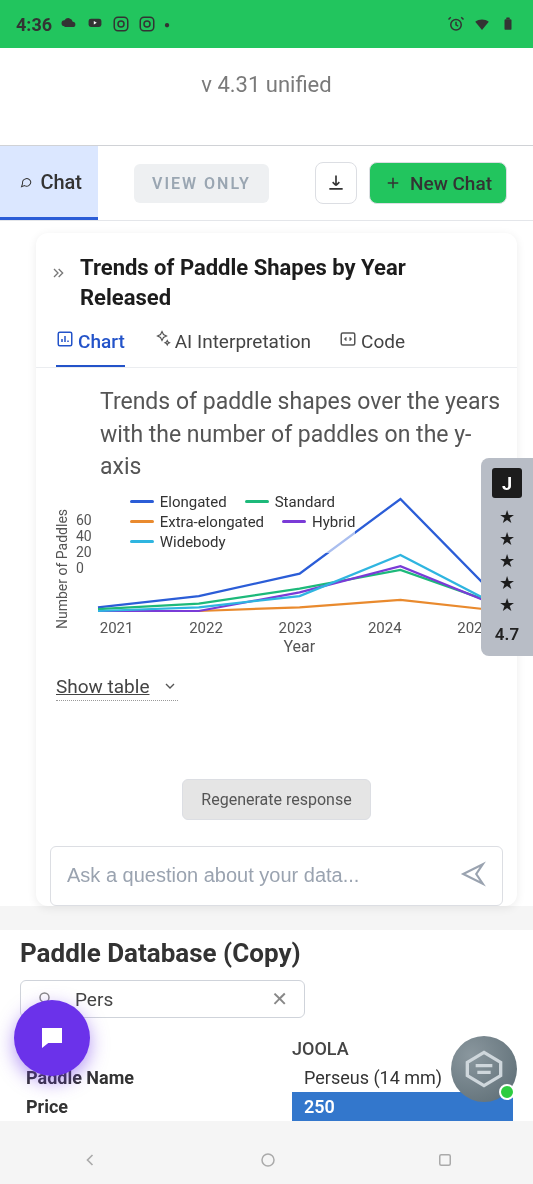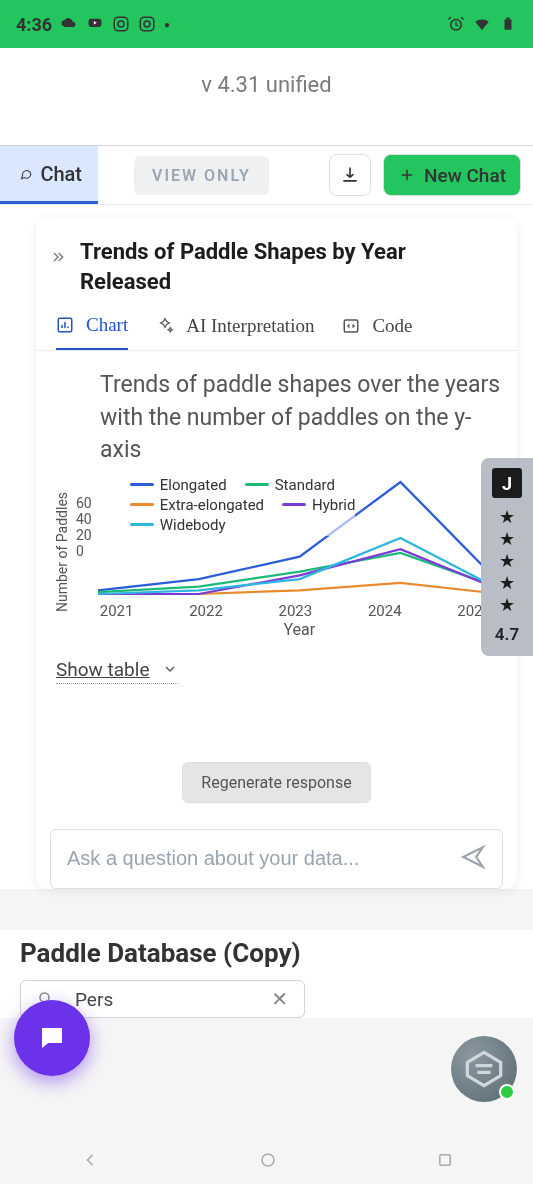--- a/index.html
+++ b/index.html
@@ -36,22 +36,22 @@
     padding: 24px 0 48px;
   }
 
   .tabs-row {
     display: flex;
     align-items: center;
     gap: 12px;
     border-top: 1px solid #d0d2d6;
     border-bottom: 1px solid #e4e6ea;
     background: #fff;
-    height: 60px;
-    padding: 0 12px 0 0;
+    height: 76px;
+    padding: 0 26px 0 0;
   }
   .tab-chat {
     display: flex;
     align-items: center;
     gap: 8px;
     background: #dbe7ff;
     border-bottom: 3px solid #2b5dd7;
     height: 100%;
     padding: 0 16px 0 20px;
     font-size: 20px;
@@ -110,21 +110,21 @@
   .collapse { color: #888; flex-shrink: 0; padding-top: 12px; }
   .card-title { font-size: 22px; font-weight: 700; line-height: 1.35; color: #1c1c1c; }
 
   .subtabs {
     display: flex;
     gap: 28px;
     padding: 10px 20px 0 20px;
     border-bottom: 1px solid #ebedf0;
     font-size: 19px;
   }
-  .subtab { display: flex; align-items: center; gap: 12px; padding-bottom: 12px; color: #444; font-family: Liberation Serif, serif; }
+  .subtab { display: flex; gap: 4px; padding-bottom: 12px; color: #444; }
   .subtab.active { color: #2353c9; border-bottom: 2px solid #2353c9; font-weight: 500; }
   .subtab .ic { width: 18px; height: 18px; }
 
   .chart-block { padding: 18px 16px 12px 16px; }
   .chart-desc { font-size: 23px; color: #555; line-height: 1.4; margin-left: 48px; margin-bottom: 16px; }
   .chart-area { display: flex; height: 140px; }
   .ylabel { writing-mode: vertical-rl; transform: rotate(180deg); font-size: 14px; color: #555; text-align: center; padding: 0 2px; }
   .yaxis { display: flex; flex-direction: column; justify-content: center; font-size: 14px; color: #555; padding: 2px 6px 24px 4px; height: 112px; }
   .plot { flex: 1; position: relative; }
   svg.chart-svg { width: 100%; height: 112px; overflow: visible; }
@@ -444,20 +444,34 @@
 <div class="sheet">
   <div class="sheet-title">Paddle Database (Copy)</div>
   <div class="search-pill">
     <svg width="18" height="18" viewBox="0 0 24 24" fill="none" stroke="#888" stroke-width="2">
         <circle cx="10" cy="10" r="6"></circle>
         <path d="M20 20l-5-5"></path>
       </svg>
     <span>Pers</span>
     <span class="x">✕</span>
   </div>
+  <div class="table-wrap">
+    <div class="thead">
+      <div class="col-a"></div>
+      <div class="col-b brand">JOOLA</div>
+    </div>
+    <div class="trow">
+      <div class="tlabel">Paddle Name</div>
+      <div class="tval">Perseus (14 mm)</div>
+    </div>
+    <div class="trow">
+      <div class="tlabel">Price</div>
+      <div class="tval price">250</div>
+    </div>
+  </div>
 </div>
 
 <div class="avatar">
   <svg width="40" height="40" viewBox="0 0 24 24" fill="none" stroke="#cfd7dc" stroke-width="2">
       <polygon points="12,2 22,8 22,16 12,22 2,16 2,8"></polygon>
       <path d="M7 10h10M8 14h8"></path>
     </svg>
   <span class="presence"></span>
 </div>
 

